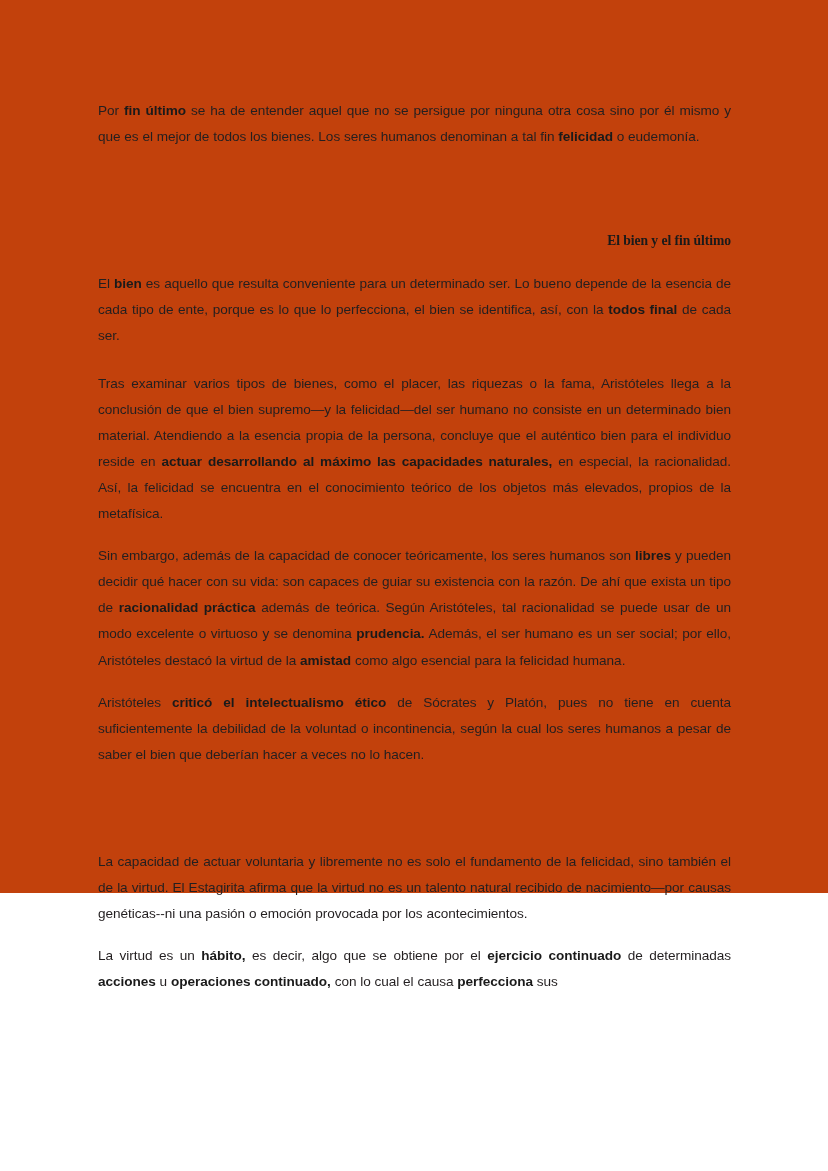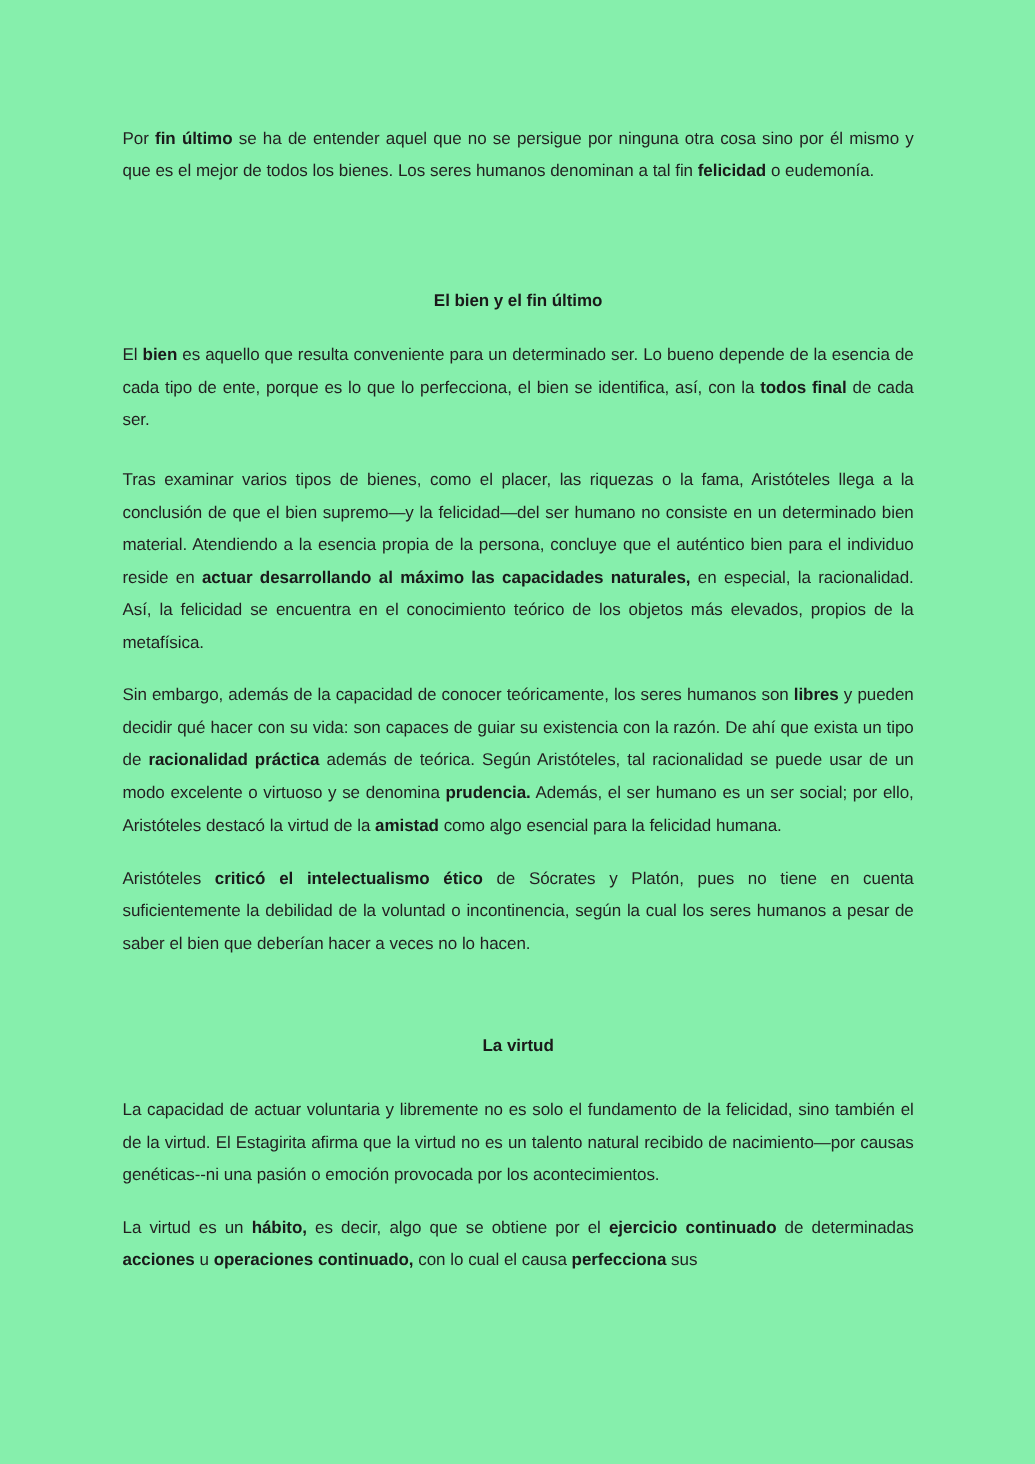--- a/index.html
+++ b/index.html
@@ -11,22 +11,22 @@
   body {
     width: 828px;
     height: 1171px;
     font-family: "Liberation Sans", sans-serif;
     color: #231f20;
     -webkit-font-smoothing: antialiased;
   }
   .page {
     position: relative;
     width: 828px;
-    height: 1171px;
-    background: #86efac;
+    height: 893px;
+    background: #c2410c;
     box-sizing: border-box;
   }
   .content {
     position: absolute;
     left: 98px;
     top: 98px;
     width: 633px;
   }
   p.para {
     margin: 0 0 11px 0;
@@ -43,23 +43,24 @@
   }
   p.para b {
     font-weight: 700;
     color: #1a1a1a;
   }
   h2.heading {
     margin: 0;
     font-size: 13.6px;
     line-height: 26.1px;
     font-weight: 700;
-    text-align: center;
+    text-align: right;
     color: #1a1a1a;
     letter-spacing: -0.05px;
+    font-family: Liberation Serif, serif;
   }
   
   .gap-xl { height: 67px; }
   .gap-lg { height: 45px; }
   .gap-md { height: 17px; }
   .gap-sm { height: 8px; }
   .gap-xs { height: 5px; }
 </style>
 </head>
 <body>
@@ -87,21 +88,20 @@
     <div class="gap-xs"></div>
 
     <p class="para"><span>Sin embargo, además de la capacidad de conocer teóricamente, los seres humanos son </span><b>libres</b><span> y pueden decidir qué hacer con su vida: son capaces de guiar su existencia con la razón. De ahí que exista un tipo de </span><b>racionalidad práctica</b><span> además de teórica. Según Aristóteles, tal racionalidad se puede usar de un modo excelente o virtuoso y se denomina </span><b>prudencia.</b><span> Además, el ser humano es un ser social; por ello, Aristóteles destacó la virtud de la </span><b>amistad</b><span> como algo esencial para la felicidad humana.</span></p>
 
     <div class="gap-xs"></div>
 
     <p class="para"><span>Aristóteles </span><b>criticó el intelectualismo ético</b><span> de Sócrates y Platón, pues no tiene en cuenta suficientemente la debilidad de la voluntad o incontinencia, según la cual los seres humanos a pesar de saber el bien que deberían hacer a veces no lo hacen.</span></p>
 
     <div class="gap-lg"></div>
 
-    <h2 class="heading">La virtud</h2>
 
     <div class="gap-sm"></div>
 
 
     <div class="gap-md"></div>
 
     <p class="para"><span>La capacidad de actuar voluntaria y libremente no es solo el fundamento de la felicidad, sino también el de la virtud. El Estagirita afirma que la virtud no es un talento natural recibido de nacimiento—por causas genéticas--ni una pasión o emoción provocada por los acontecimientos.</span></p>
 
     <div class="gap-xs"></div>
 

